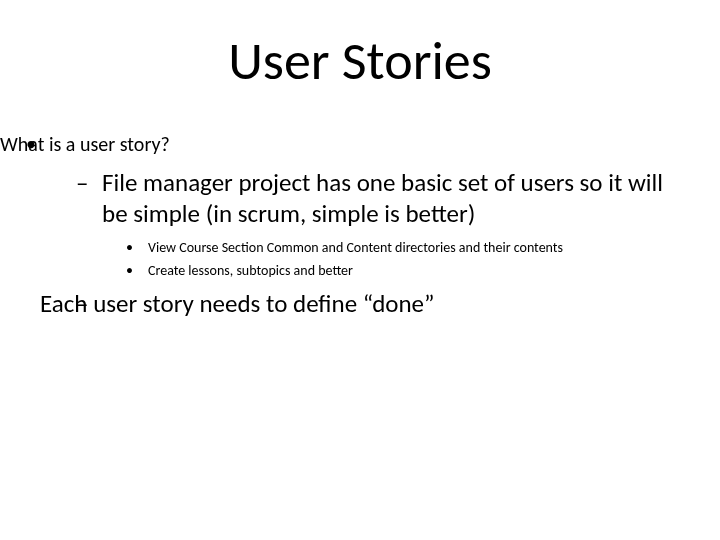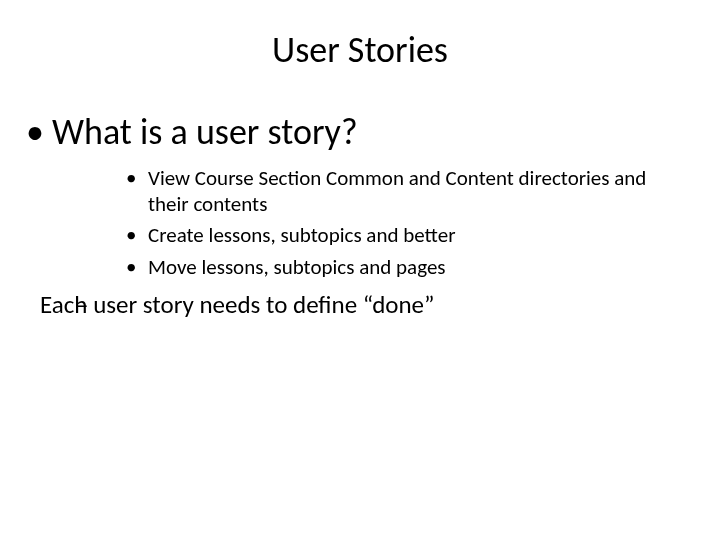--- a/index.html
+++ b/index.html
@@ -15,28 +15,27 @@
       color: #000000;
       overflow: hidden;
     }
     .slide {
       width: 100%;
       height: 100%;
       padding: 28px 0 0 0;
     }
     .title {
       text-align: center;
-      font-size: 36px;
+      font-size: 54px;
       font-weight: 400;
       margin-bottom: 38px;
     }
     .level1 {
-      padding-left: 52px;
       padding-right: 30px;
-      font-size: 36px;
+      font-size: 20px;
       margin-bottom: 12px;
       position: relative;
     }
     .level1::before {
       content: "•";
       position: absolute;
       left: 26px;
       top: 0;
     }
     .level2 {
@@ -49,21 +48,21 @@
     }
     .level2::before {
       content: "–";
       position: absolute;
       left: 76px;
       top: 0;
     }
     .level3 {
       padding-left: 148px;
       padding-right: 29px;
-      font-size: 21px;
+      font-size: 14px;
       margin-bottom: 6px;
       position: relative;
       line-height: 1.22;
     }
     .level3::before {
       content: "•";
       position: absolute;
       left: 126px;
       top: 0;
     }
@@ -73,19 +72,19 @@
     }
   </style>
 </head>
 <body>
 
 <div class="slide">
   <h1 class="title">User Stories</h1>
 
   <div class="level1">What is a user story?</div>
 
+  <div class="level2">File manager project has one basic set of users so it will be simple (in scrum, simple is better)</div>
 
   <div class="level3">View Course Section Common and Content directories and their contents</div>
   <div class="level3">Create lessons, subtopics and better</div>
-  <div class="level3">Move lessons, subtopics and pages</div>
 
   <div class="level2 after-sublist">Each user story needs to define “done”</div>
 </div>
 
 </body></html>

